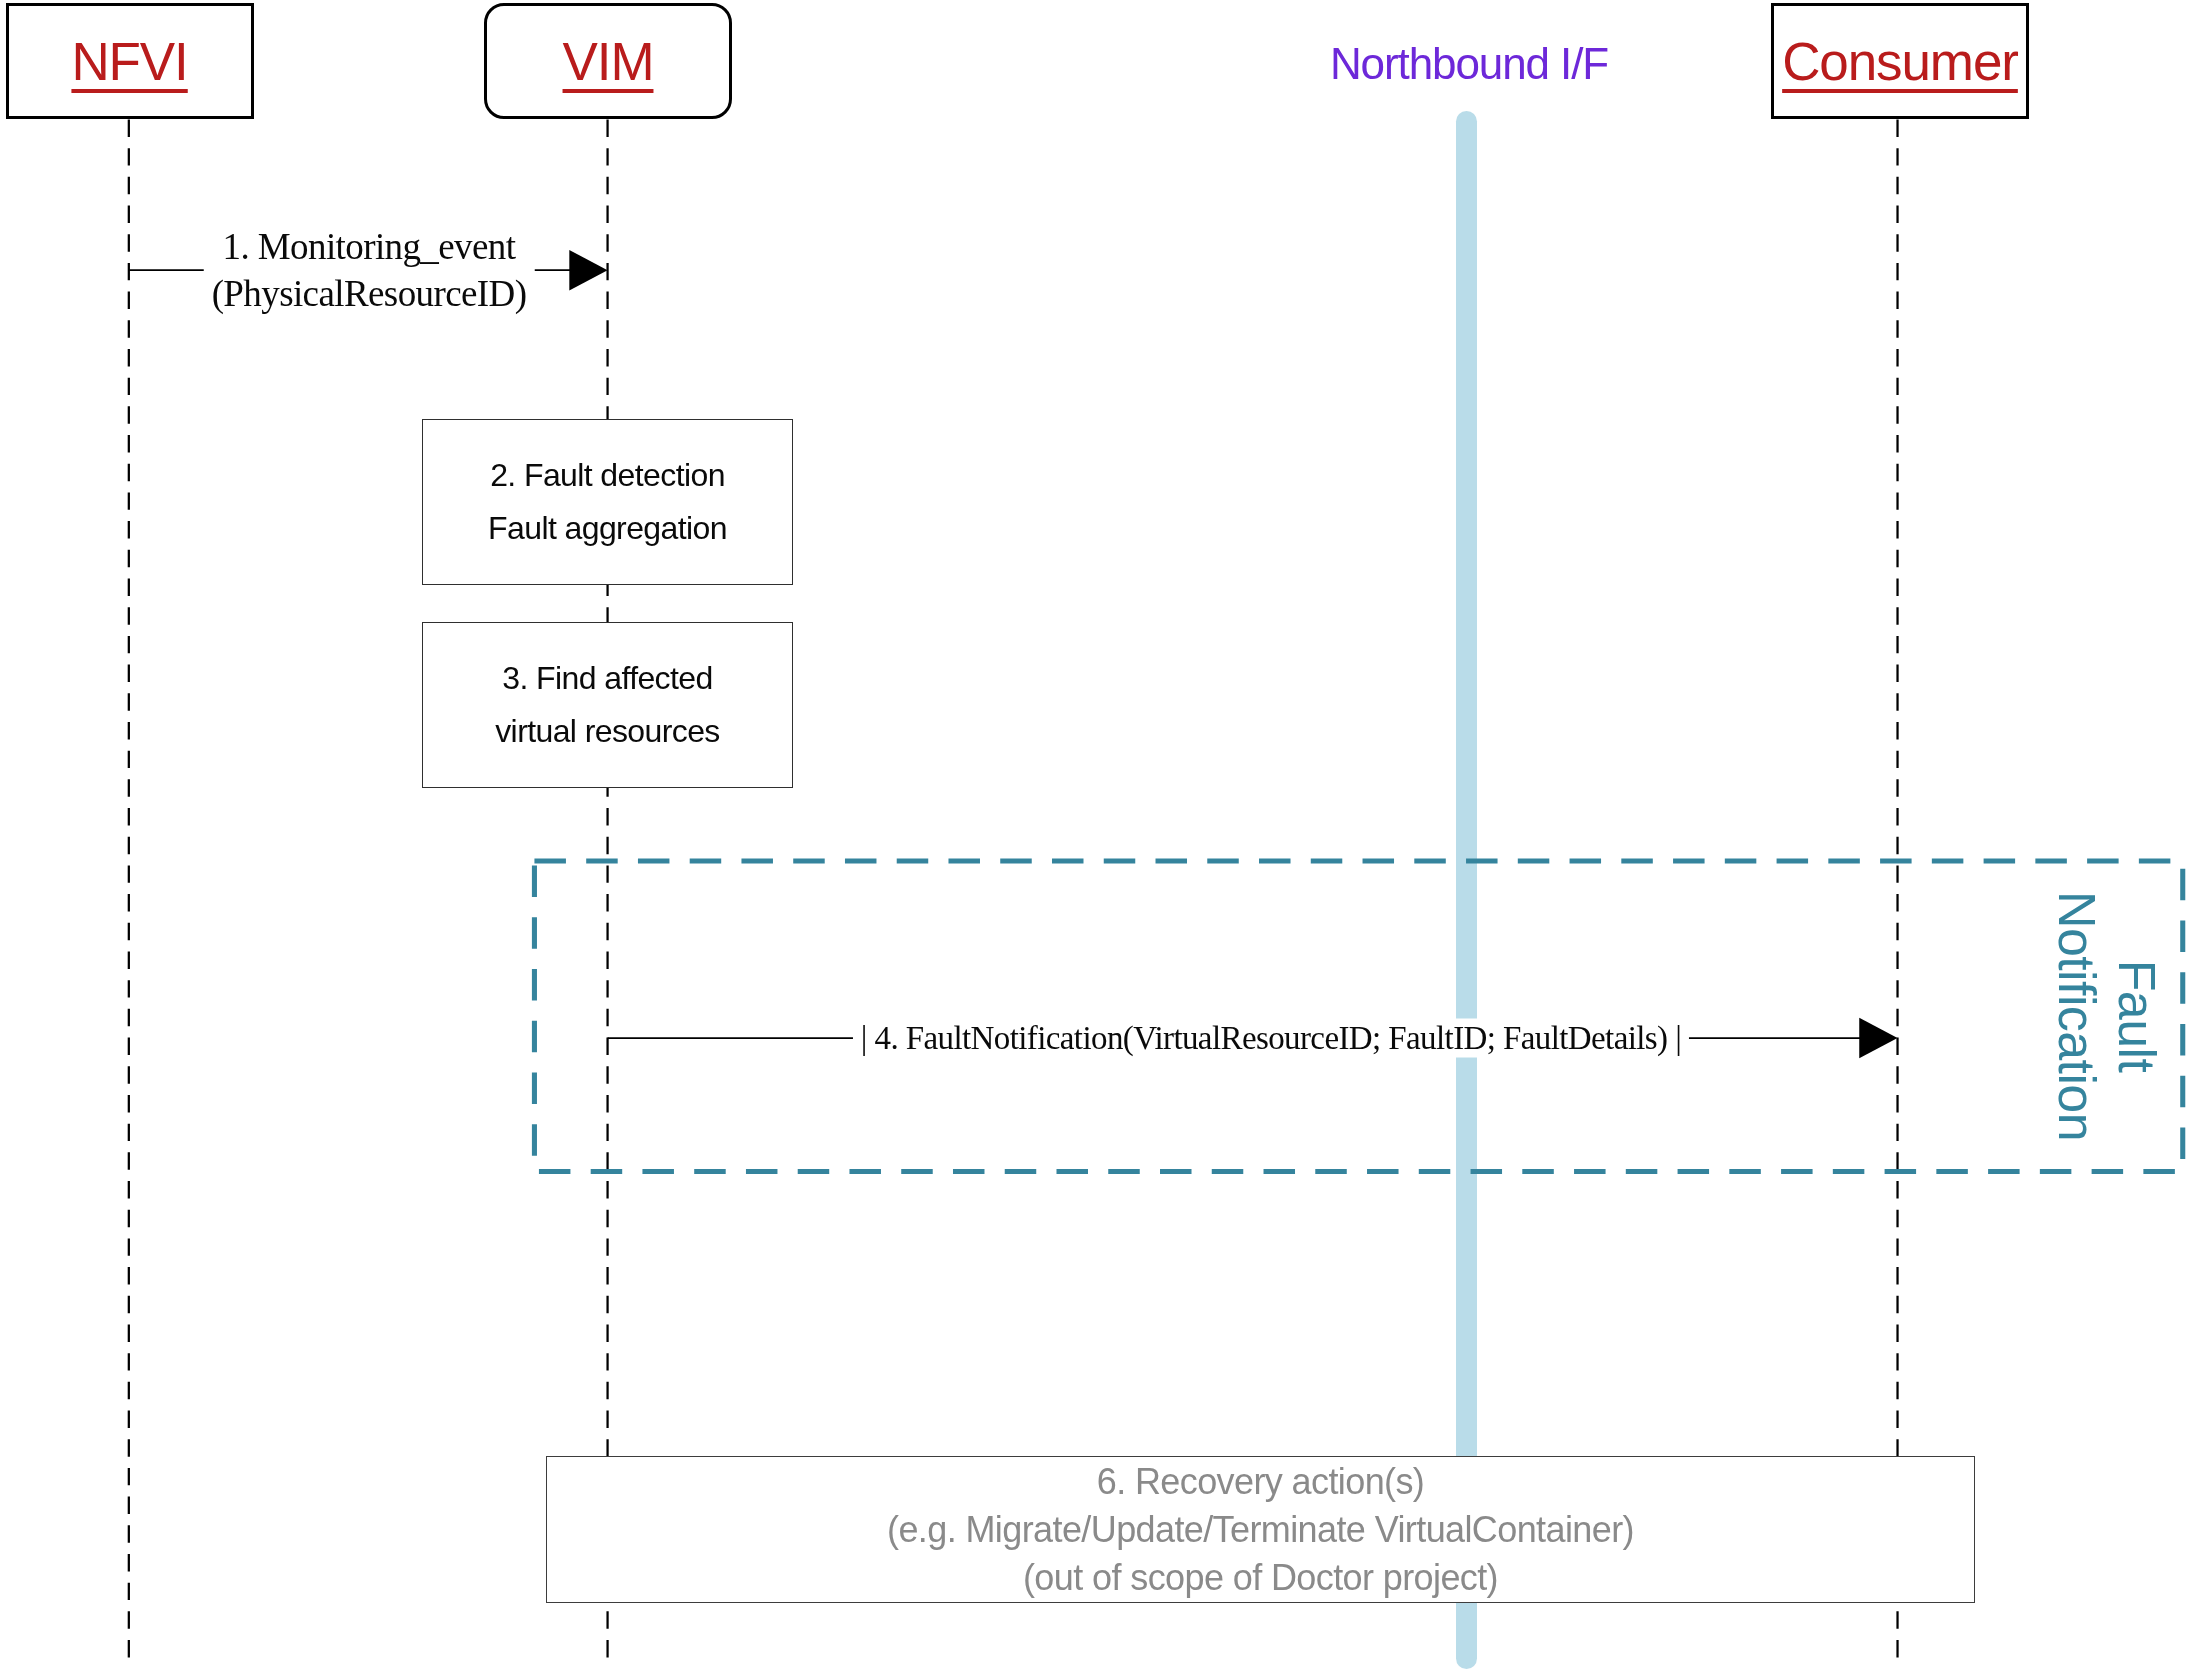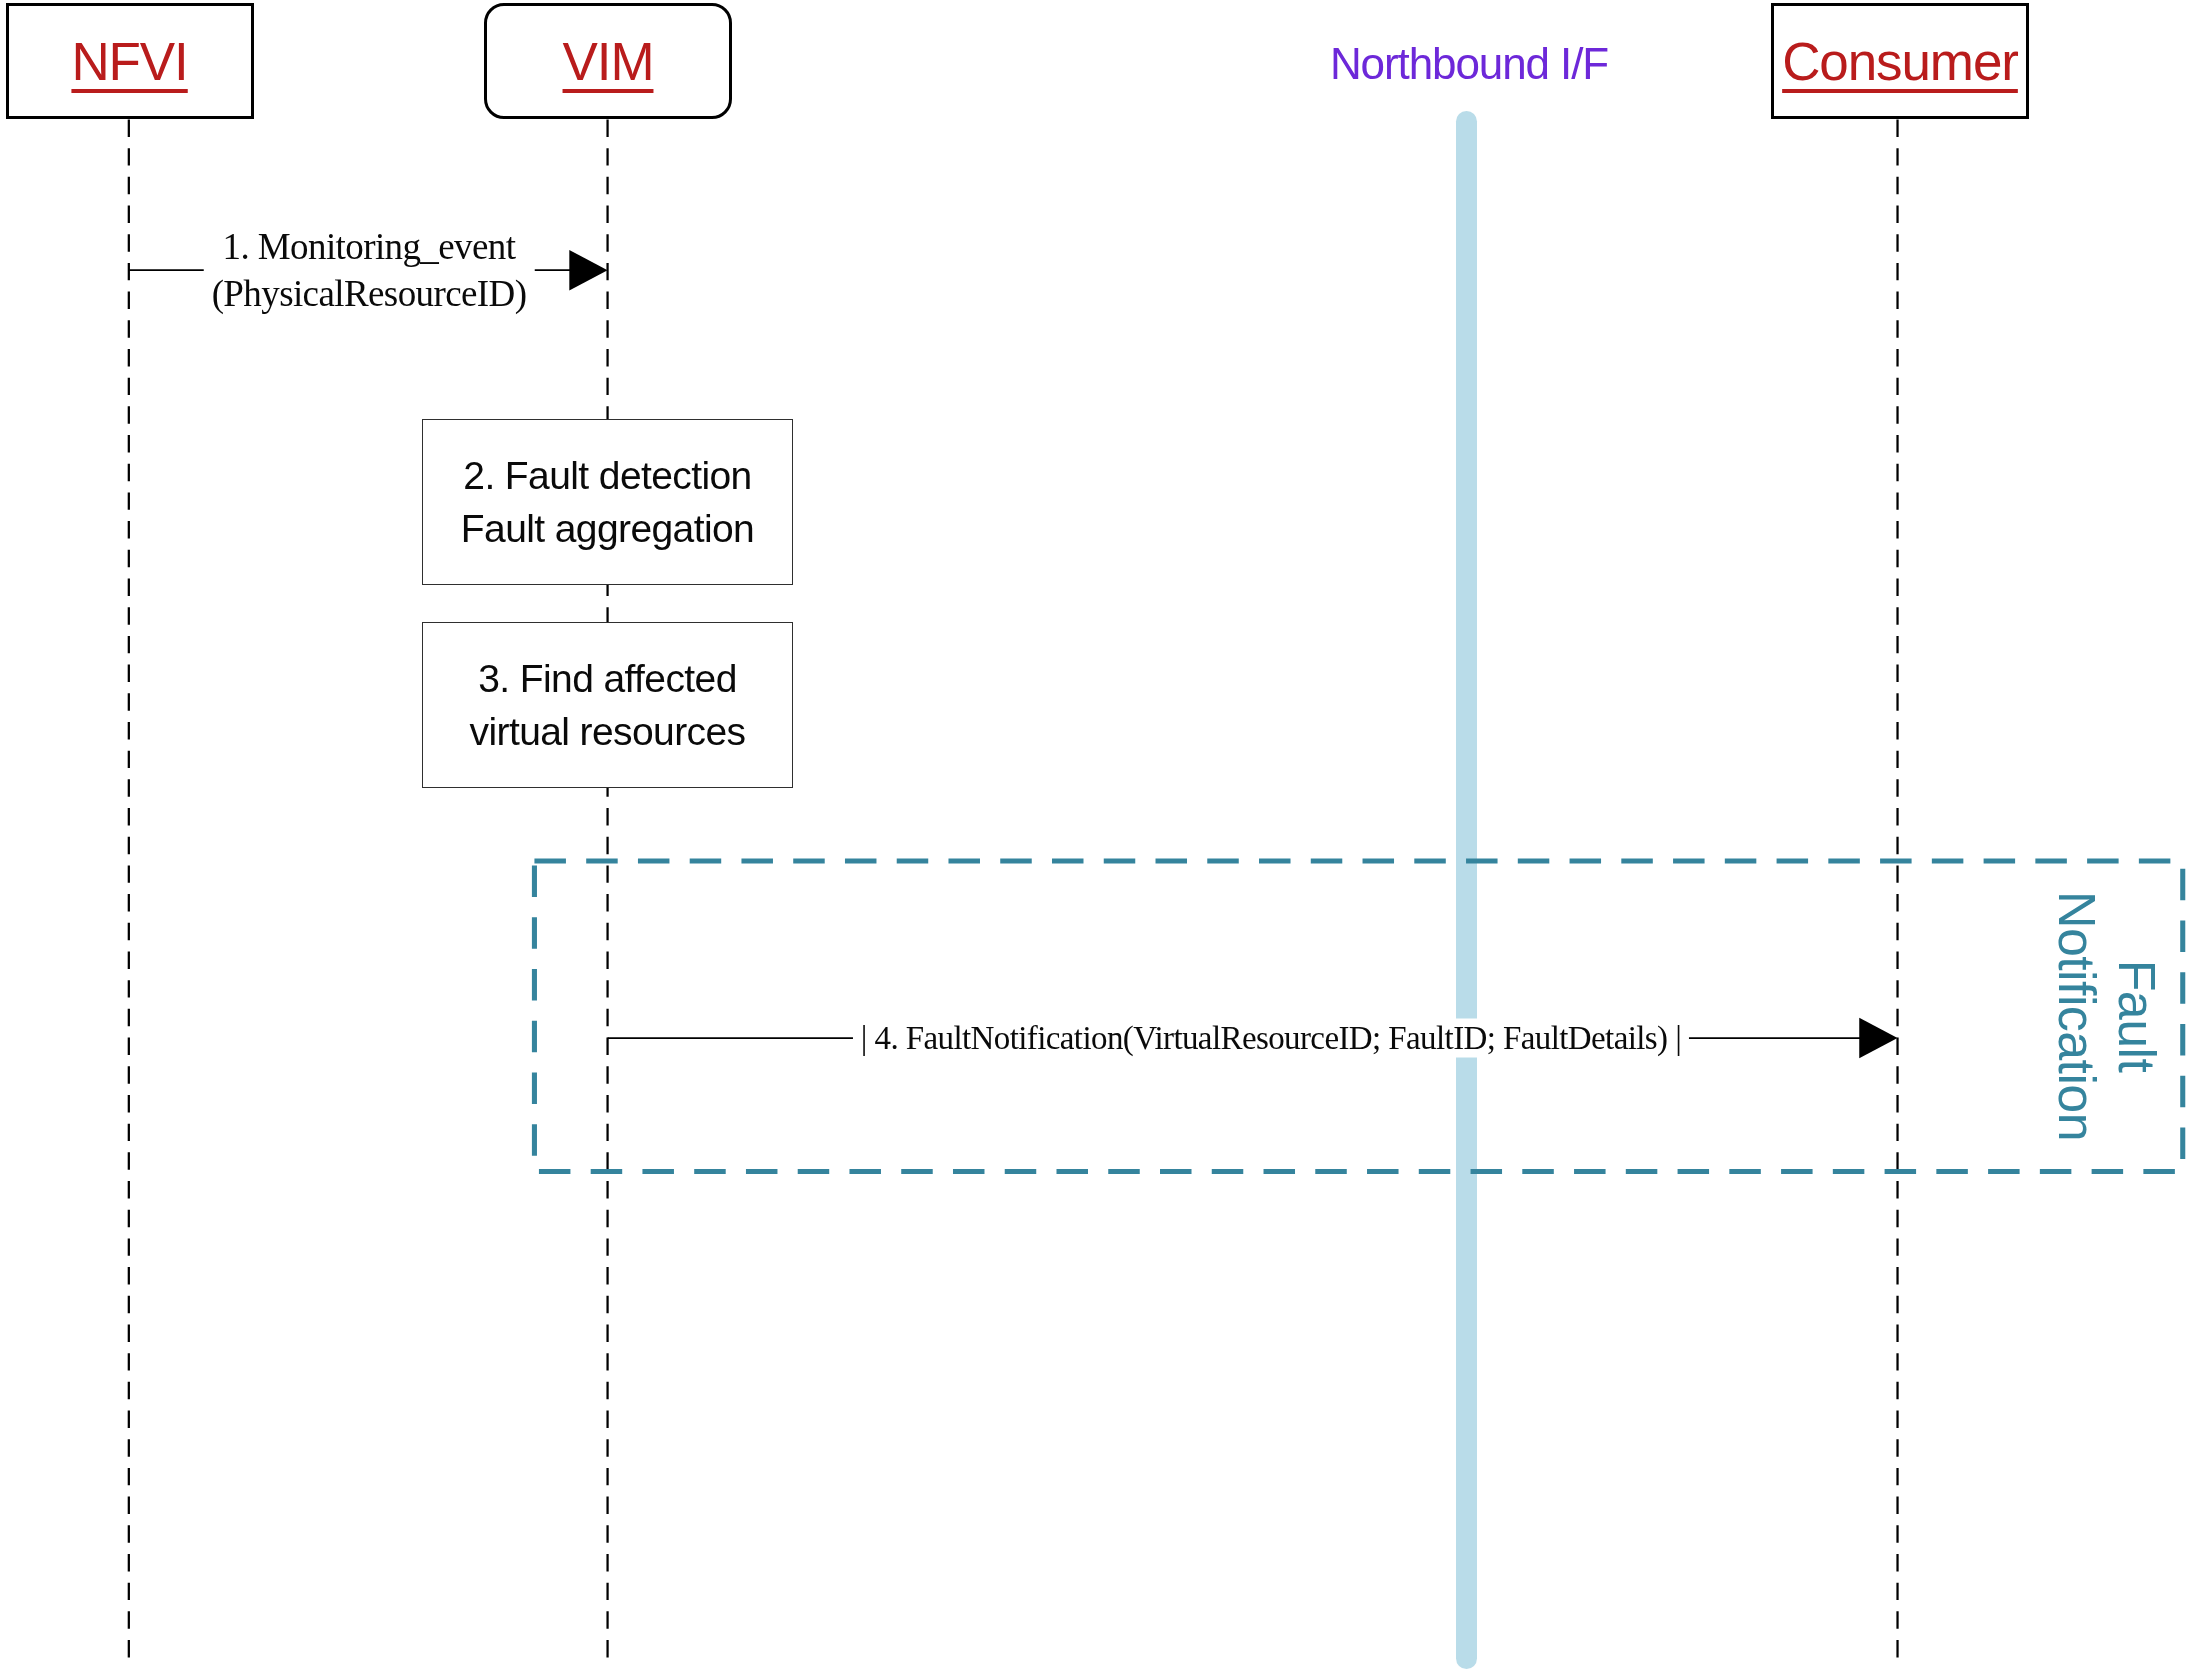--- a/index.html
+++ b/index.html
@@ -29,21 +29,21 @@
     background:#b9dce9;border-radius:10.7px;z-index:1;
   }
   
   .line-layer{position:absolute;left:0;top:0;z-index:2;}
   
   .activity-box{
     position:absolute;background:#fff;border:1.7px solid #2f2f2f;box-sizing:border-box;
     display:flex;flex-direction:column;align-items:center;justify-content:center;
     text-align:center;z-index:3;
   }
-  .activity-box .ln{font-size:39px;line-height:53px;letter-spacing:-0.6px;color:#0a0a0a;white-space:nowrap;}
+  .activity-box .ln{font-size:32px;line-height:53px;letter-spacing:-0.6px;color:#0a0a0a;white-space:nowrap;}
   
   .msg-label{
     position:absolute;background:#fff;text-align:center;z-index:3;white-space:nowrap;
     transform:translate(-50%,-50%);padding:0 7.9px;color:#0a0a0a;font-family:Liberation Serif, serif;
   }
   .msg1{font-size:37px;line-height:47px;letter-spacing:-0.6px;}
   .msg4{font-size:33px;line-height:39px;letter-spacing:-0.6px;}
   
   .recovery-box{
     position:absolute;left:546px;top:1456px;width:1429px;height:147px;
@@ -109,15 +109,20 @@
   </div>
 
   <div class="msg-label msg4" style="left:1271px;top:1038px;">| 4. FaultNotification(VirtualResourceID; FaultID; FaultDetails) |</div>
 
   <div class="frame-label">
     <div>Fault</div>
     <div>Notification</div>
   </div>
 
 
+  <div class="recovery-box">
+    <div class="ln">6. Recovery action(s)</div>
+    <div class="ln">(e.g. Migrate/Update/Terminate VirtualContainer)</div>
+    <div class="ln">(out of scope of Doctor project)</div>
+  </div>
 
 </div>
 
 
 </body></html>

